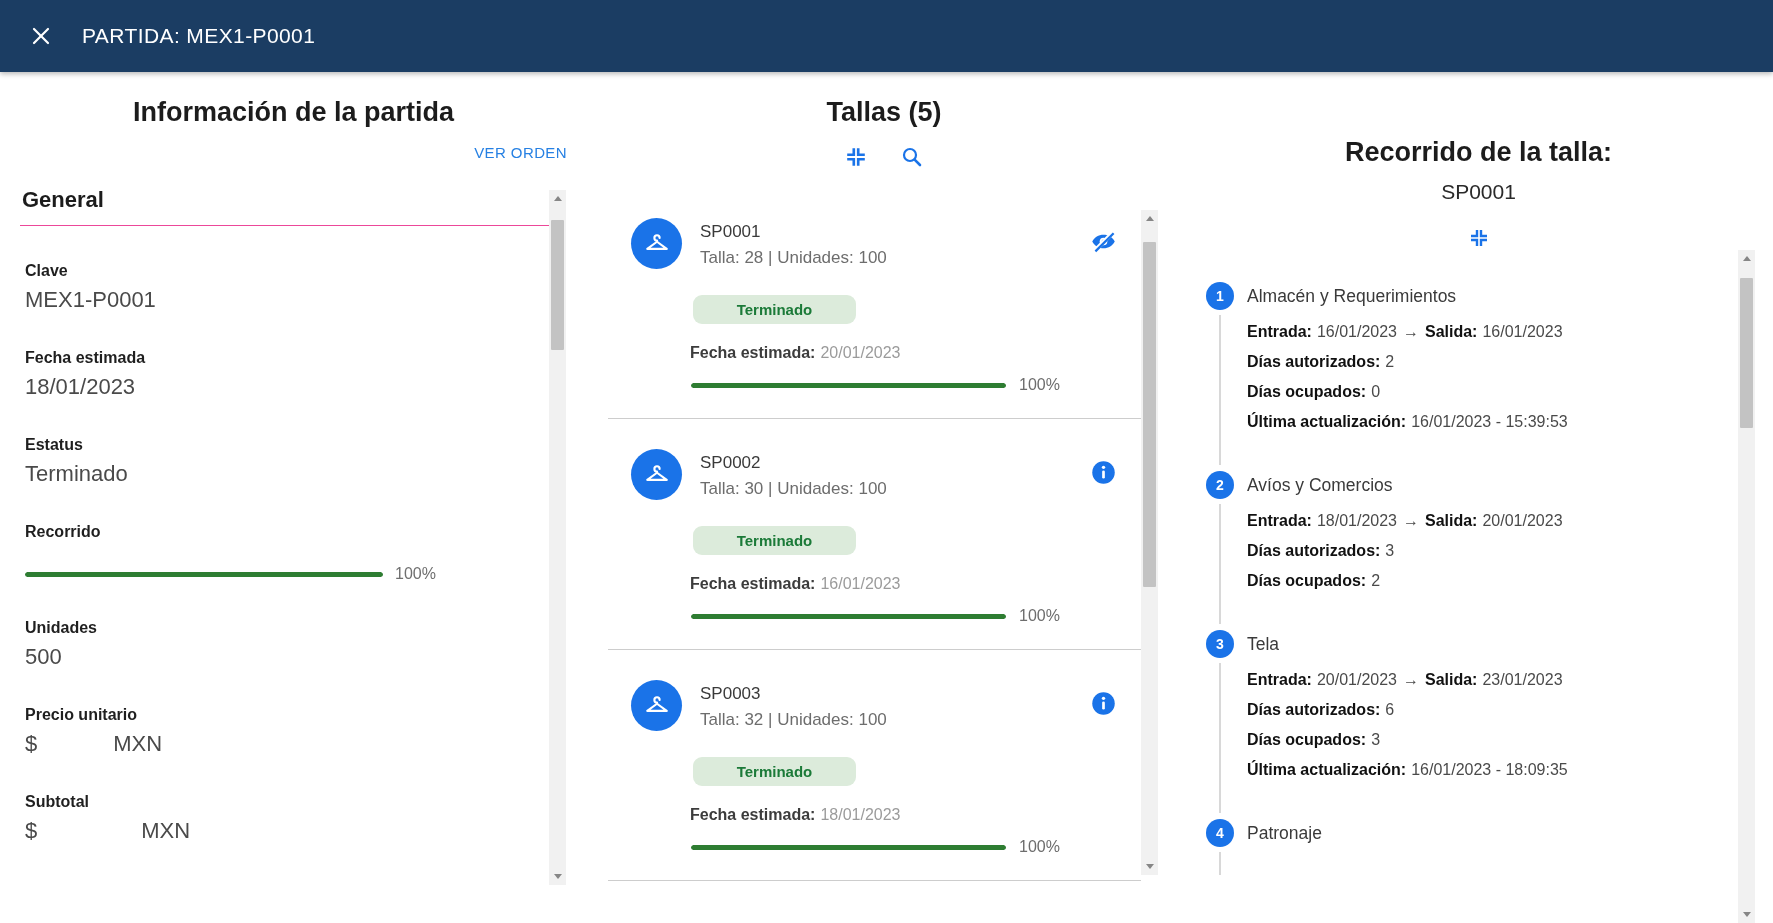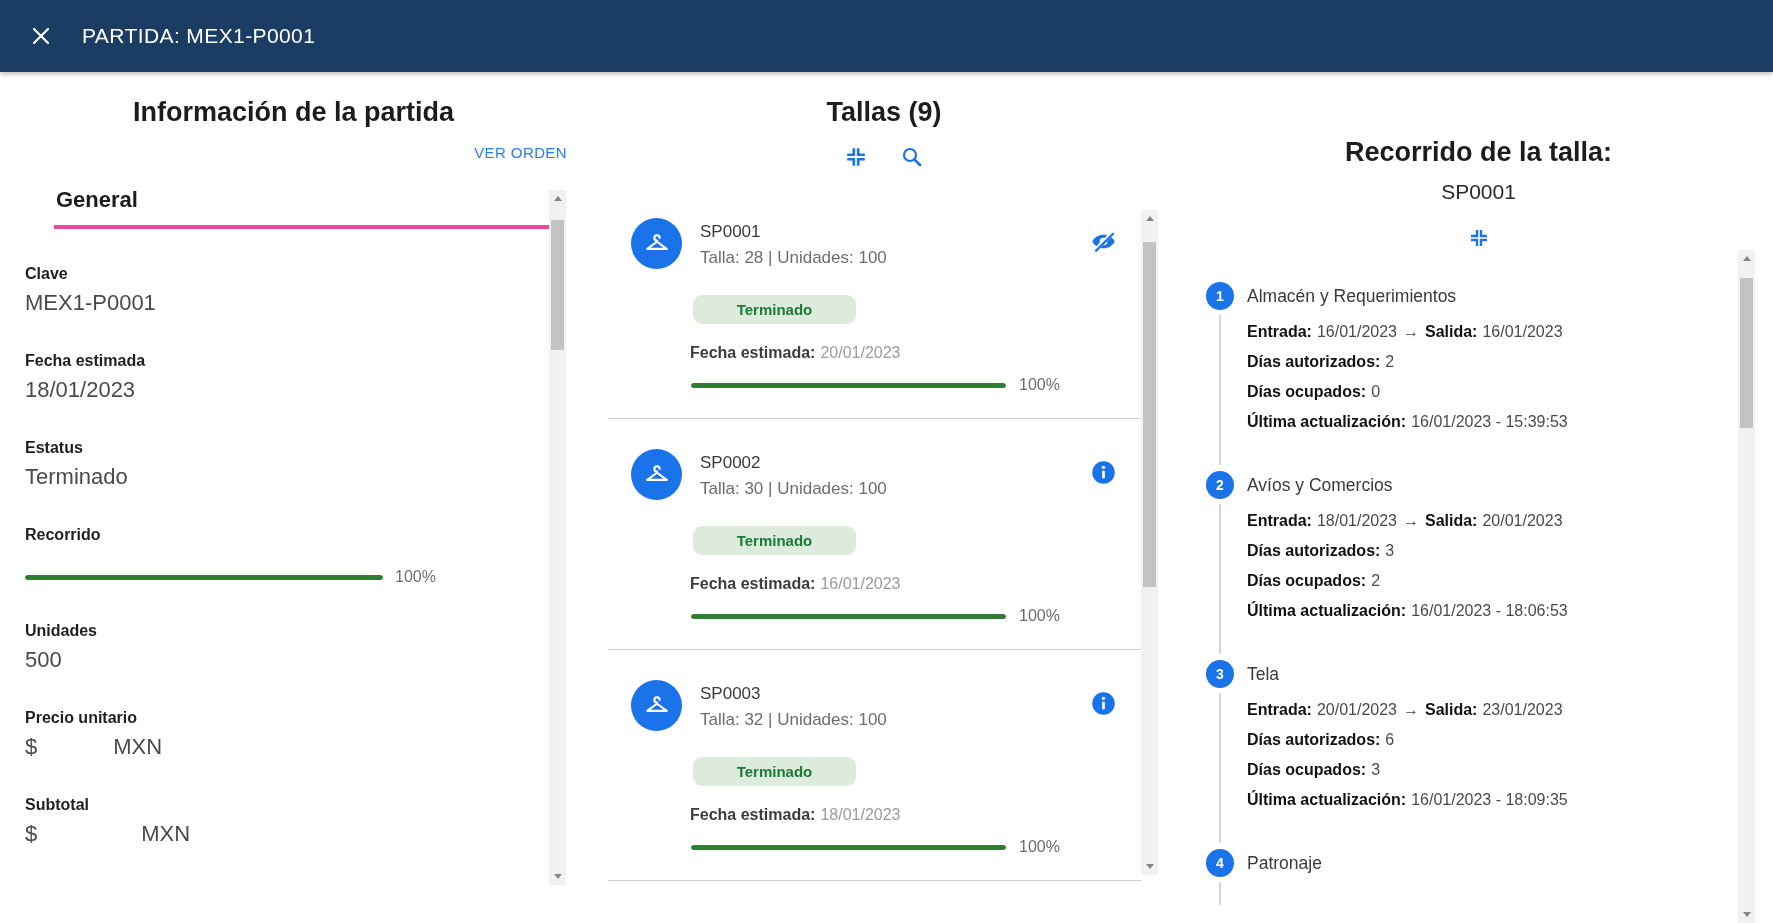--- a/index.html
+++ b/index.html
@@ -25,21 +25,21 @@
   .panel { position:absolute; top:72px; height:851px; overflow:hidden; }
   .panel h2 { font-size:27px; font-weight:700; text-align:center; color:#1c1c1c; margin-top:25px; }
 
   
   .panel-left { left:20px; width:547px; }
   .ver-orden {
     display:block; text-align:right; margin-top:16px; font-size:15px;
     color:#2680e3; letter-spacing:.4px; text-decoration:none; cursor:pointer; font-weight:500;
   }
   .info-scroll { margin-top:26px; width:529px; }
-  .section-title { font-size:22px; font-weight:700; color:#1c1c1c; padding:0 0 12px 2px; border-bottom:4px solid #ec4899;margin-left:34px; }
+  .section-title { font-size:22px; font-weight:700; color:#1c1c1c; padding:0 0 12px 2px; border-bottom:1px solid #ec4899; }
   .field { margin-top:36px; padding-left:5px; }
   .field-label { font-size:16px; font-weight:700; color:#1f1f1f; }
   .field-value { font-size:22px; color:#4a4a4a; margin-top:7px; }
   .currency-row { display:flex; font-size:22px; color:#4a4a4a; margin-top:7px; }
   .cc-gap-1 { margin-left:76px; }
   .cc-gap-2 { margin-left:104px; }
   .progress-row { display:flex; align-items:center; margin-top:24px; }
   .progress-track { width:358px; height:5px; background:#ececec; border-radius:3px; overflow:hidden; }
   .progress-fill { height:5px; background:#2e7d32; border-radius:3px; }
   .progress-pct { margin-left:12px; font-size:16px; color:#6f6f6f; }
@@ -159,21 +159,21 @@
       <div class="currency-row">
         <span>$</span>
         <span class="cc-gap-2">MXN</span>
       </div>
     </div>
 
   </div>
 </section>
 
 <section class="panel panel-mid">
-  <h2>Tallas (9)</h2>
+  <h2>Tallas (5)</h2>
 
   <div class="icon-row">
     <button class="icon-btn">
       <svg width="22" height="22" viewBox="0 0 20 20">
         <g fill="none" stroke="#1a73e8" stroke-width="2.4">
           <polyline points="8,2 8,8 2,8"></polyline>
           <polyline points="12,2 12,8 18,8"></polyline>
           <polyline points="2,12 8,12 8,18"></polyline>
           <polyline points="18,12 12,12 12,18"></polyline>
         </g>
@@ -329,21 +329,20 @@
     </div>
 
     <div class="step">
       <div class="step-num">2</div>
       <div class="step-body">
         <div class="step-name">Avíos y Comercios</div>
         <div class="step-details">
           <div class="dline"><b>Entrada:</b><span class="v">18/01/2023</span><span class="arr">→</span><b>Salida:</b><span class="v">20/01/2023</span></div>
           <div class="dline"><b>Días autorizados:</b><span class="v">3</span></div>
           <div class="dline"><b>Días ocupados:</b><span class="v">2</span></div>
-          <div class="dline"><b>Última actualización:</b><span class="v">16/01/2023 - 18:06:53</span></div>
         </div>
       </div>
     </div>
 
     <div class="step">
       <div class="step-num">3</div>
       <div class="step-body">
         <div class="step-name">Tela</div>
         <div class="step-details">
           <div class="dline"><b>Entrada:</b><span class="v">20/01/2023</span><span class="arr">→</span><b>Salida:</b><span class="v">23/01/2023</span></div>

